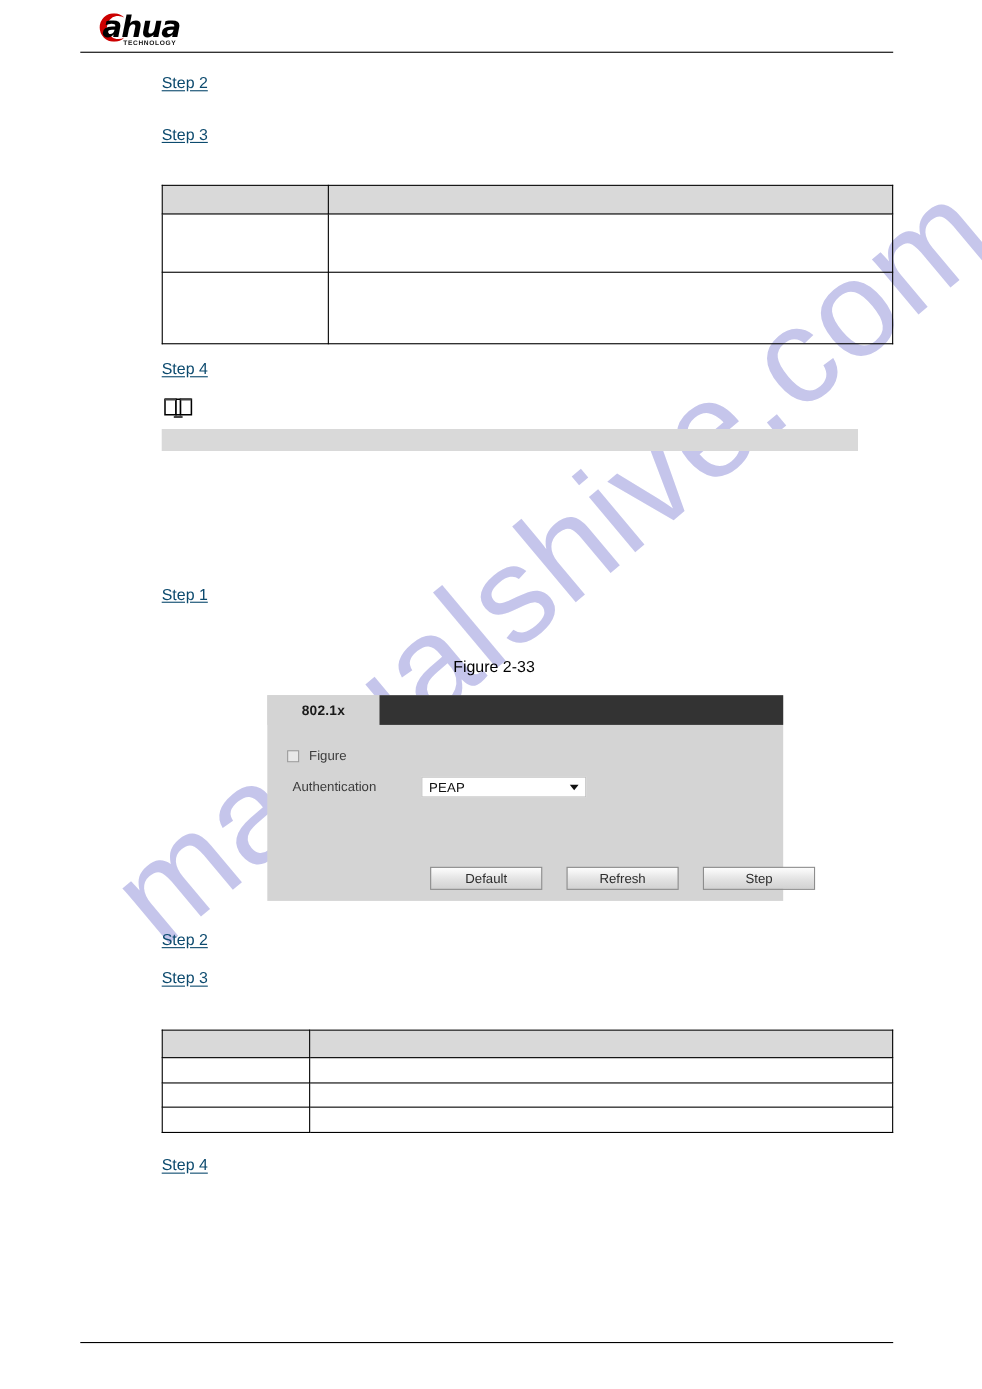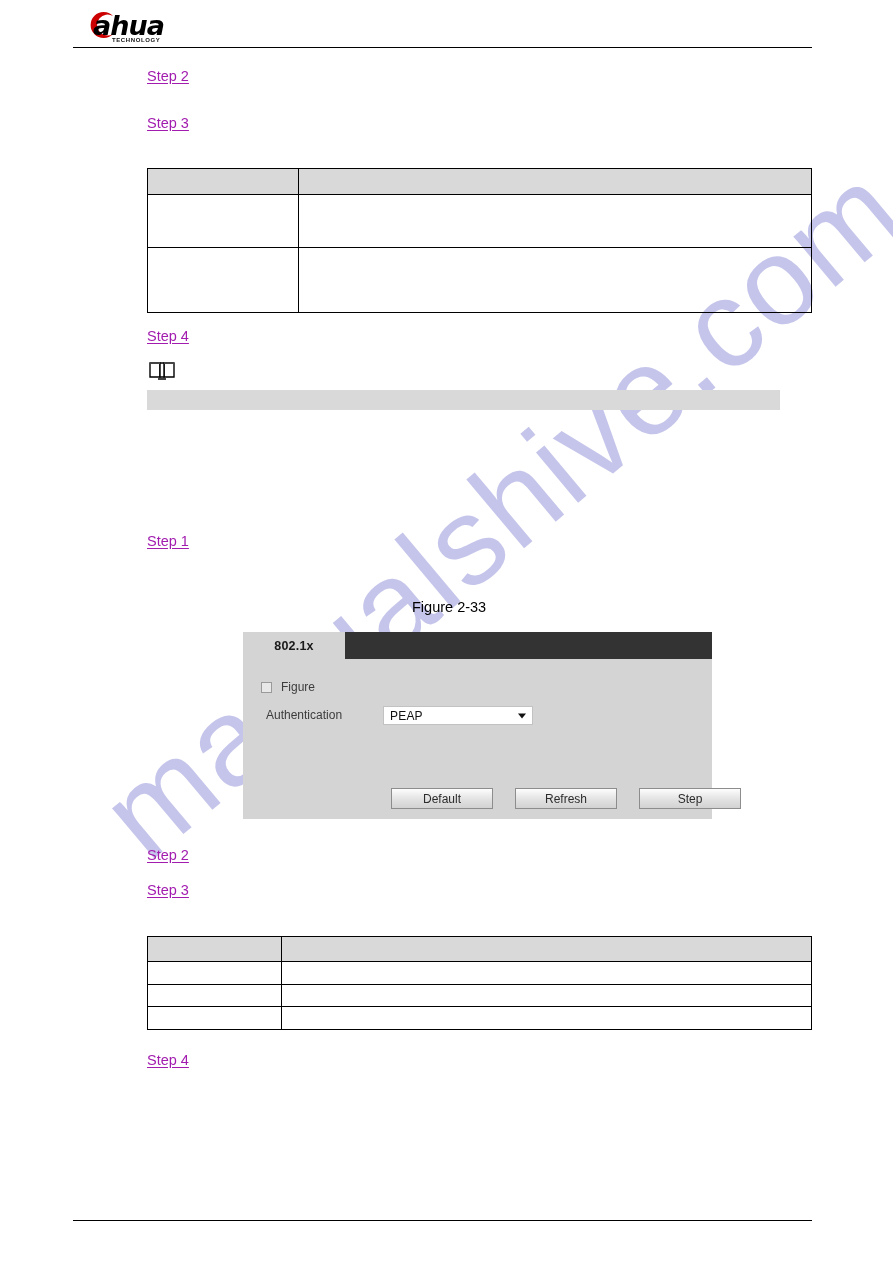--- a/index.html
+++ b/index.html
@@ -98,21 +98,21 @@
     border-top: 1.6px solid #000;
   }
   #header-rule { top: 47px; }
   #footer-rule { top: 1220px; }
 
   
   .step {
     position: absolute;
     left: 147px;
     font-size: 14.5px;
-    color: #a21caf;
+    color: #0c4a6e;
     text-decoration: underline;
     text-underline-offset: 2px;
   }
 
   
   .doc-table {
     position: absolute;
     border-collapse: collapse;
     table-layout: fixed;
   }

